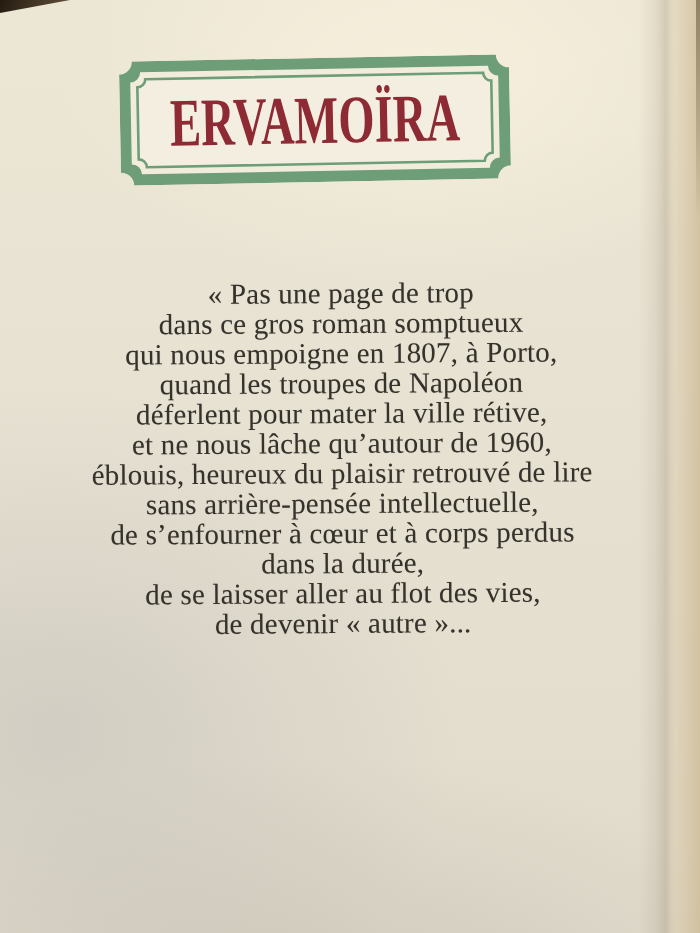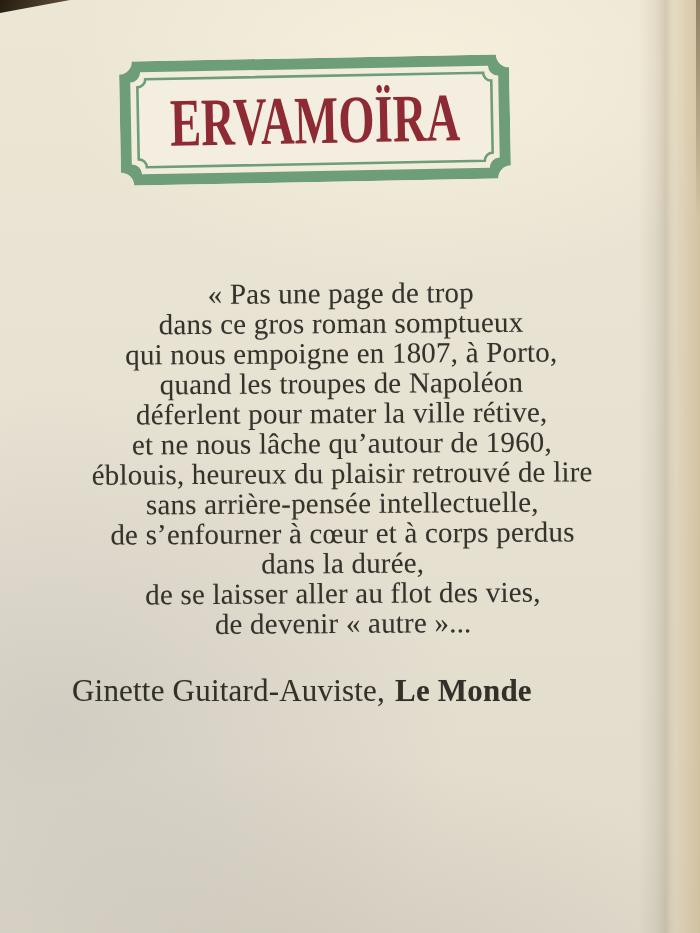--- a/index.html
+++ b/index.html
@@ -99,19 +99,16 @@
     <div>déferlent pour mater la ville rétive,</div>
     <div>et ne nous lâche qu’autour de 1960,</div>
     <div>éblouis, heureux du plaisir retrouvé de lire</div>
     <div>sans arrière-pensée intellectuelle,</div>
     <div>de s’enfourner à cœur et à corps perdus</div>
     <div>dans la durée,</div>
     <div>de se laisser aller au flot des vies,</div>
     <div>de devenir « autre »...</div>
   </div>
 
-  <div class="attribution">
-    <span>Ginette Guitard-Auviste,</span><span class="pub">Le Monde</span>
-  </div>
 
   <div class="fold-edge"></div>
 
 </div>
 
 </body></html>

